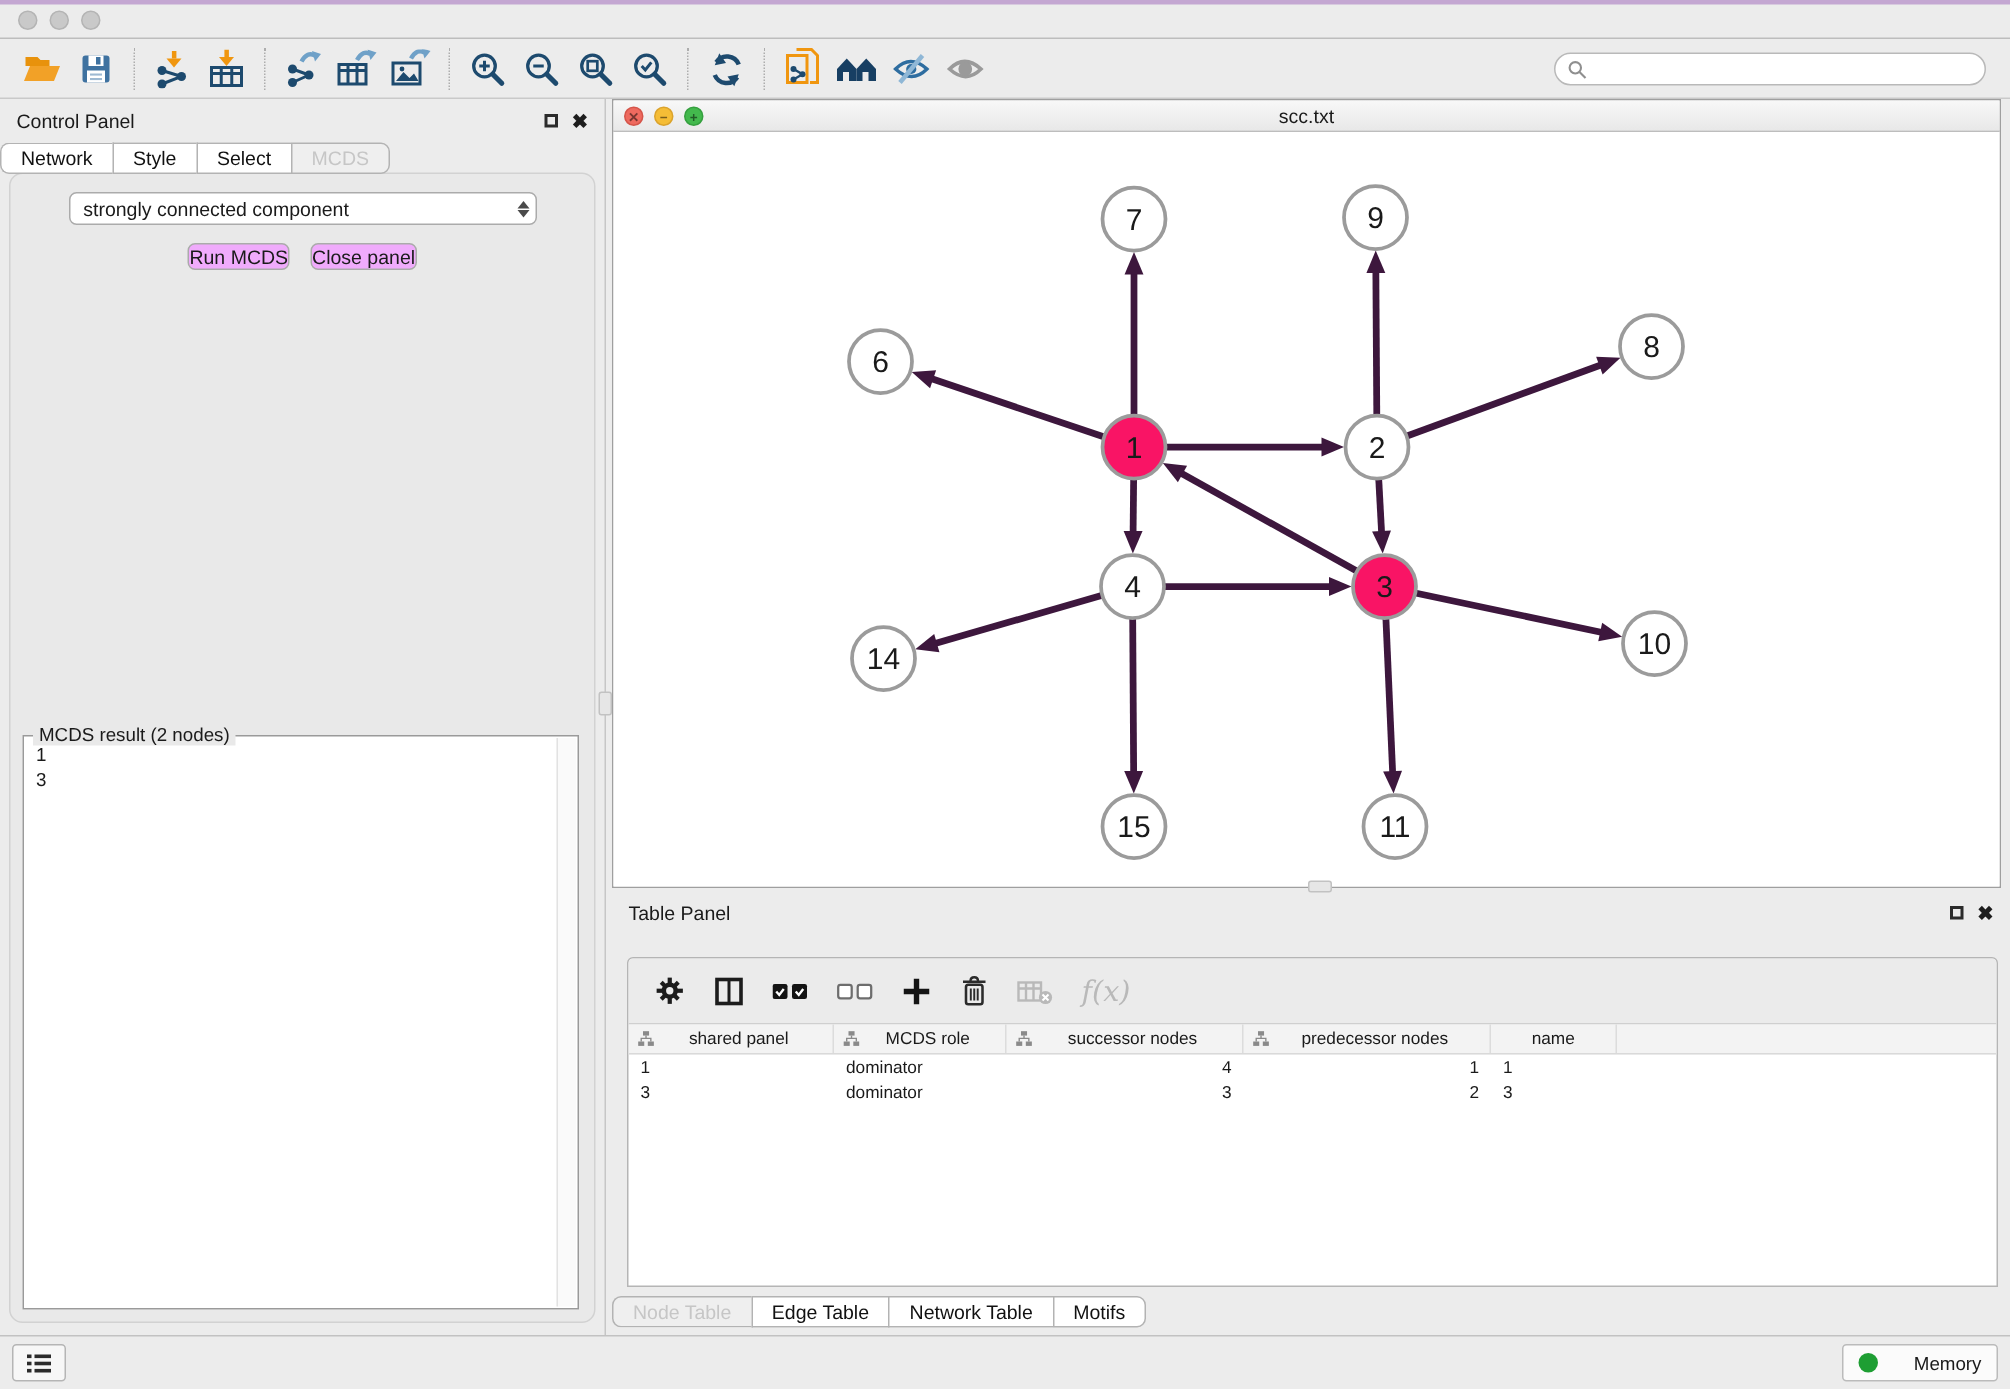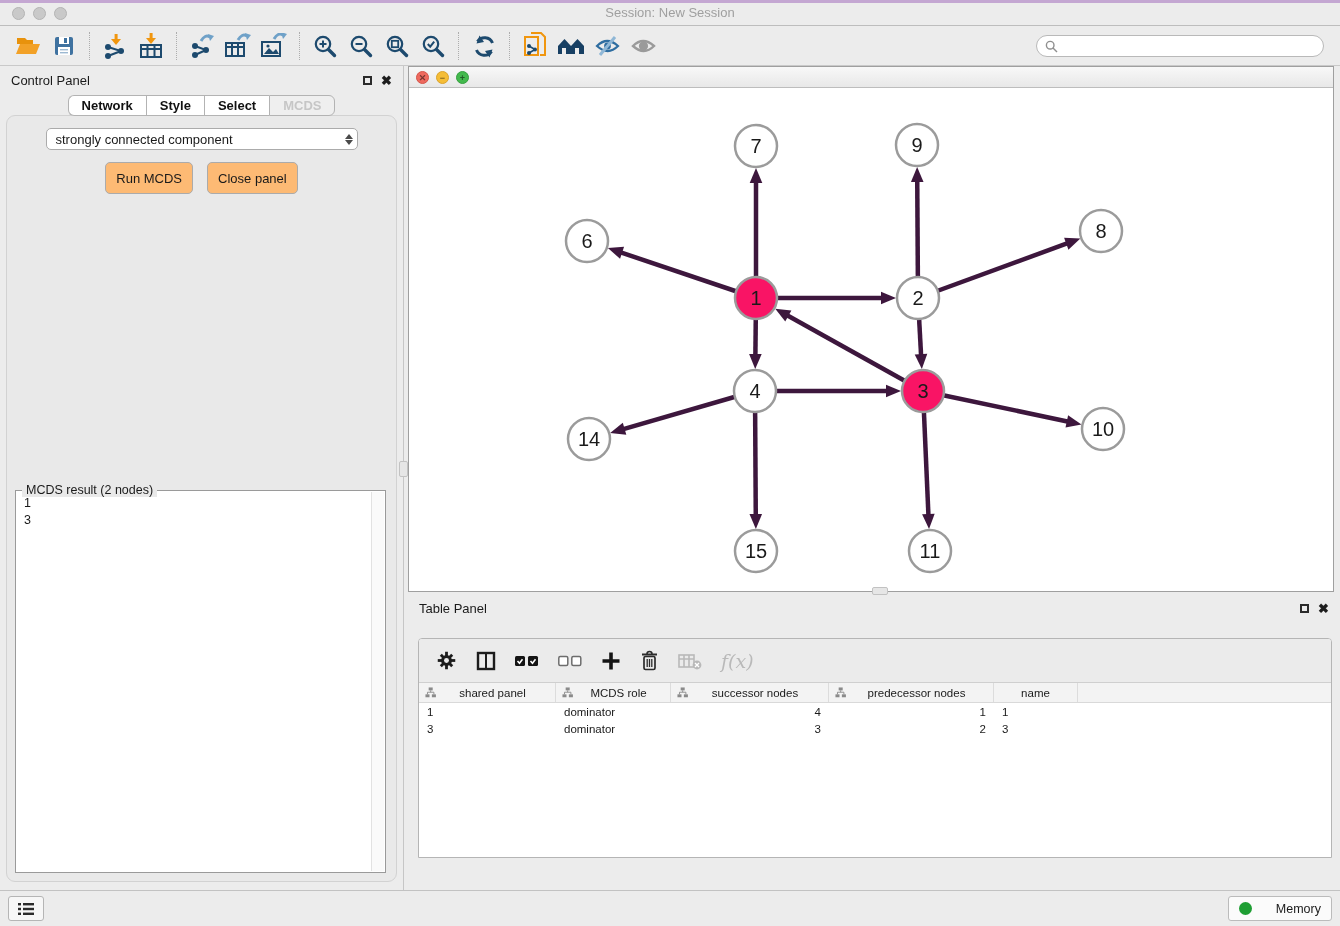--- a/index.html
+++ b/index.html
@@ -20,36 +20,36 @@
   .search { margin-left:auto; margin-right:6px; width:288px; height:22px; background:#fff; border:1px solid #b9b9b9; border-radius:12px; display:flex; align-items:center; padding:0 8px; }
   .search input { border:none; outline:none; flex:1; font-size:12px; font-family:inherit; background:transparent; }
 
   
   .control-panel { position:absolute; left:0; top:66px; width:404px; height:824px; background:#ececec; border-right:1px solid #c6c6c6; }
   .panel-header { height:28px; display:flex; align-items:center; padding:0 11px; font-size:13px; }
   .panel-header .hdr-icons { margin-left:auto; display:flex; align-items:center; gap:9px; }
   .float-glyph { width:9px; height:9px; border:2px solid #2b2b2b; display:inline-block; }
   .close-glyph { font-size:13px; font-weight:bold; color:#1d1d1d; line-height:1; }
 
-  .tabsrow { position:absolute; left:0; right:0; display:flex; justify-content:center; z-index:2;font-weight:bold; }
+  .tabsrow { position:absolute; left:0; right:0; display:flex; justify-content:flex-start; z-index:2; }
   .cp-tabsrow { top:29px; }
   .tab { height:21px; padding:0 13px; background:#fff; border:1px solid #b3b3b3; border-right:none; font-size:13px; display:flex; align-items:center; color:#111; }
   .tab:first-child { border-radius:6px 0 0 6px; }
   .tab:last-child { border-right:1px solid #b3b3b3; border-radius:0 6px 6px 0; }
   .tab.selected { background:#efefef; color:#c6c6c6; }
 
   .cp-panel { position:absolute; left:6px; right:6px; top:49px; bottom:8px; background:#e9e9e9; border:1px solid #d2d2d2; border-radius:9px; }
   .opt-label { margin-top:26px; text-align:center; font-size:13px; }
   .combo { margin:12px auto 0; width:312px; height:22px; background:#fff; border:1px solid #ababab; border-radius:5px; display:flex; align-items:center; padding:0 4px 0 9px; font-size:13px;gap:12px; }
   .combo .stepper { margin-left:auto; display:flex; flex-direction:column; align-items:center; gap:1px; }
   .stepper i { width:0; height:0; border-left:4px solid transparent; border-right:4px solid transparent; display:block; }
   .stepper .up { border-bottom:5px solid #4a4a4a; }
   .stepper .down { border-top:5px solid #4a4a4a; }
   .btn-row { display:flex; justify-content:center; gap:14px; margin-top:12px; }
-  .btn { height:32px; background:#fdba74; border:1px solid #ababab; border-radius:5px; padding:0 10px; font-size:13px; display:flex; align-items:center; }
+  .btn { height:18px; background:#f0abfc; border:1px solid #ababab; border-radius:5px; padding:0 0; font-size:13px; display:flex; align-items:center; }
 
   .result-group { position:absolute; left:8px; right:10px; top:374px; bottom:8px; border:1px solid #9a9a9a; background:#fff; }
   .result-title { position:absolute; top:-8px; left:6px; background:#e9e9e9; padding:0 4px; font-size:12.5px; }
   .result-text { position:absolute; top:1px; left:1px; right:15px; bottom:1px; font-size:12.5px; line-height:17px; padding:3px 7px; white-space:pre-line; }
   .result-scroll { position:absolute; top:1px; bottom:1px; right:1px; width:13px; background:#fafafa; border-left:1px solid #e2e2e2; }
 
   
   .network-window { position:absolute; left:408px; top:66px; width:926px; height:526px; border:1px solid #9f9f9f; background:#fff; }
   .nw-titlebar { position:relative; height:21px; background:linear-gradient(#f8f8f8,#e8e8e8); border-bottom:1px solid #bdbdbd; }
   .nw-traffic { position:absolute; left:7px; top:4px; display:flex; gap:7px; }
@@ -84,21 +84,20 @@
 </style>
 </head>
 <body>
 
 <div class="titlebar">
   <div class="traffic">
     <span class="tl-dot"></span>
     <span class="tl-dot"></span>
     <span class="tl-dot"></span>
   </div>
-  <div class="win-title">Session: New Session</div>
 </div>
 <div class="accent-strip"></div>
 
 <div class="toolbar">
   <div class="tbi">
     <svg width="26" height="24" viewBox="0 0 26 24">
         <path d="M2 4 h8 l2 2 h6 v4 H2 z" fill="#e8920c"></path>
         <path d="M5 10 h20 l-4 10 H1 z" fill="#f2a127"></path>
       </svg>
   </div>
@@ -279,20 +278,21 @@
   </div>
 </div>
 
 <div class="network-window">
   <div class="nw-titlebar">
     <div class="nw-traffic">
       <span class="nw-dot nw-red">✕</span>
       <span class="nw-dot nw-yellow">−</span>
       <span class="nw-dot nw-green">+</span>
     </div>
+    <div class="nw-title">scc.txt</div>
   </div>
   <div class="nw-content">
     <svg id="graph-svg" width="924" height="503">
         <line x1="347" y1="210" x2="347" y2="92" stroke="#3d173d" stroke-width="4.5"></line>
         <polygon points="347,80 353.3,95 340.7,95" fill="#3d173d"></polygon>
         <line x1="347" y1="210" x2="210.21690282154327" y2="163.86605598123057" stroke="#3d173d" stroke-width="4.5"></line>
         <polygon points="198.84623123746917,160.0309773996198 215.07298697290747,158.85522304499437 211.04615446221612,170.79442820827217" fill="#3d173d"></polygon>
         <line x1="347" y1="210" x2="475" y2="210" stroke="#3d173d" stroke-width="4.5"></line>
         <polygon points="487,210 472,216.3 472,203.7" fill="#3d173d"></polygon>
         <line x1="347" y1="210" x2="346.3655702647879" y2="269.00196537472345" stroke="#3d173d" stroke-width="4.5"></line>
@@ -473,20 +473,26 @@
         </div>
         <div class="tp-row">
           <div class="td-cell" style="width: 137px; text-align: left;">3</div>
           <div class="td-cell" style="width: 115px; text-align: left;">dominator</div>
           <div class="td-cell" style="width: 158px; text-align: right;">3</div>
           <div class="td-cell" style="width: 165px; text-align: right;">2</div>
           <div class="td-cell" style="width: 84px; text-align: left;">3</div>
         </div>
       </div>
   </div>
+  <div class="tabsrow tp-tabsrow" id="tp-tabs">
+      <div class="tab selected">Node Table</div>
+      <div class="tab">Edge Table</div>
+      <div class="tab">Network Table</div>
+      <div class="tab">Motifs</div>
+    </div>
 </div>
 
 <div class="status-bar">
   <div class="sb-btn">
     <svg width="16" height="14" viewBox="0 0 16 14">
         <g fill="#2b2b2b">
           <rect x="0" y="1" width="3" height="2.4"></rect>
           <rect x="5" y="1" width="11" height="2.4"></rect>
           <rect x="0" y="5.8" width="3" height="2.4"></rect>
           <rect x="5" y="5.8" width="11" height="2.4"></rect>

